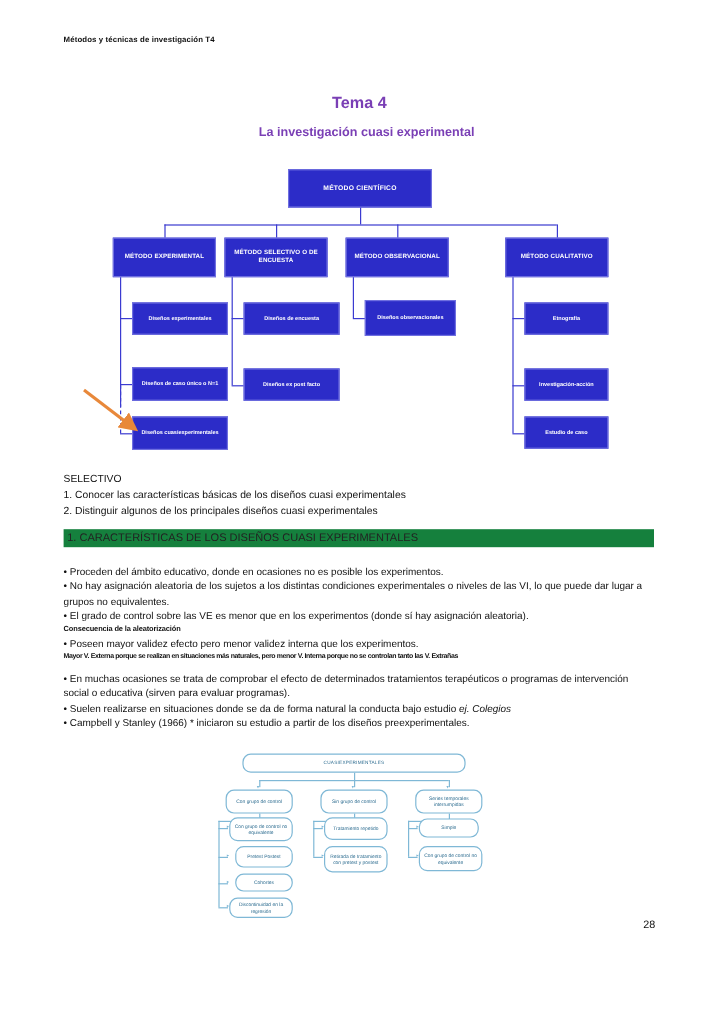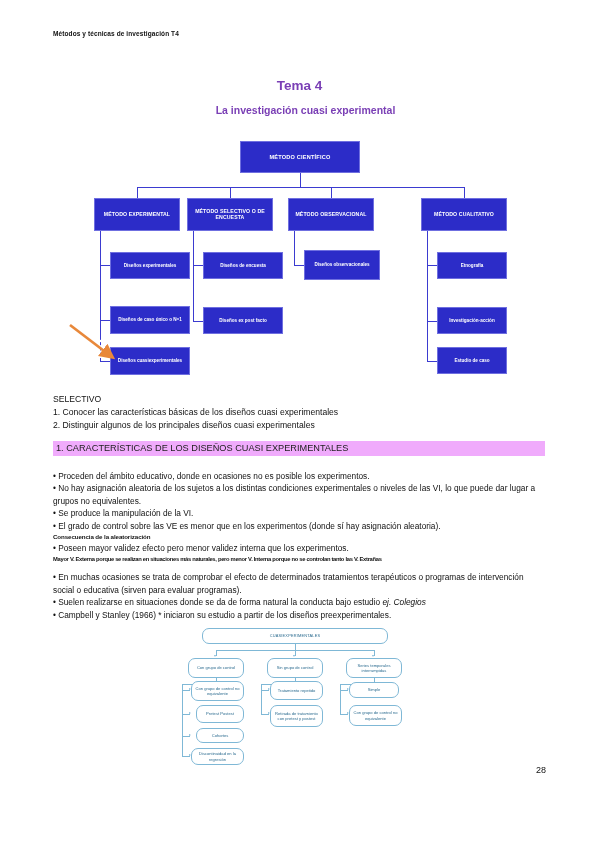--- a/index.html
+++ b/index.html
@@ -27,21 +27,21 @@
   .connh{height:1px;}
   .connv{width:1px;}
   .dashv{position:absolute;width:0;border-left:1px dashed #3b3bd0;}
 
   .arrow{position:absolute;left:0;top:0;}
 
   
   .obj{position:absolute;left:53px;top:393px;font-size:8.6px;line-height:13px;color:#111;}
   .obj div{white-space:nowrap;}
 
-  .secbar{position:absolute;left:53px;top:441px;width:492px;height:15px;background:#f0abfc;}
+  .secbar{position:absolute;left:53px;top:441px;width:492px;height:15px;background:#15803d;}
   .secbar span{position:absolute;left:3px;top:2px;font-size:9.2px;color:#222;}
 
   
   .body{position:absolute;left:53px;top:470px;width:494px;font-size:8.3px;line-height:12.4px;color:#111;}
   .body p{margin:0 0 0 0;}
   .sub{font-size:6.2px;margin-left:26px;font-weight:bold;line-height:10px;letter-spacing:-.1px;}
   .sub2{font-size:5.8px;margin-left:26px;font-weight:bold;line-height:10px;letter-spacing:-.3px;}
   .gap{height:7px;}
   .it{font-style:italic;}
 
@@ -134,21 +134,20 @@
     <div>2. Distinguir algunos de los principales diseños cuasi experimentales</div>
   </div>
 
   <div class="secbar">
     <span>1. CARACTERÍSTICAS DE LOS DISEÑOS CUASI EXPERIMENTALES</span>
   </div>
 
   <div class="body">
     <p>• Proceden del ámbito educativo, donde en ocasiones no es posible los experimentos.</p>
     <p>• No hay asignación aleatoria de los sujetos a los distintas condiciones experimentales o niveles de las VI, lo que puede dar lugar a grupos no equivalentes.</p>
-    <p>• Se produce la manipulación de la VI.</p>
     <p>• El grado de control sobre las VE es menor que en los experimentos (donde sí hay asignación aleatoria).</p>
     <p class="sub">Consecuencia de la aleatorización</p>
     <p>• Poseen mayor validez efecto pero menor validez interna que los experimentos.</p>
     <p class="sub2">Mayor V. Externa porque se realizan en situaciones más naturales, pero menor V. Interna porque no se controlan tanto las V. Extrañas</p>
     <div class="gap"></div>
     <p>• En muchas ocasiones se trata de comprobar el efecto de determinados tratamientos terapéuticos o programas de intervención social o educativa (sirven para evaluar programas).</p>
     <p><span>• Suelen realizarse en situaciones donde se da de forma natural la conducta bajo estudio </span><span class="it">ej. Colegios</span></p>
     <p>• Campbell y Stanley (1966) * iniciaron su estudio a partir de los diseños preexperimentales.</p>
   </div>
 

